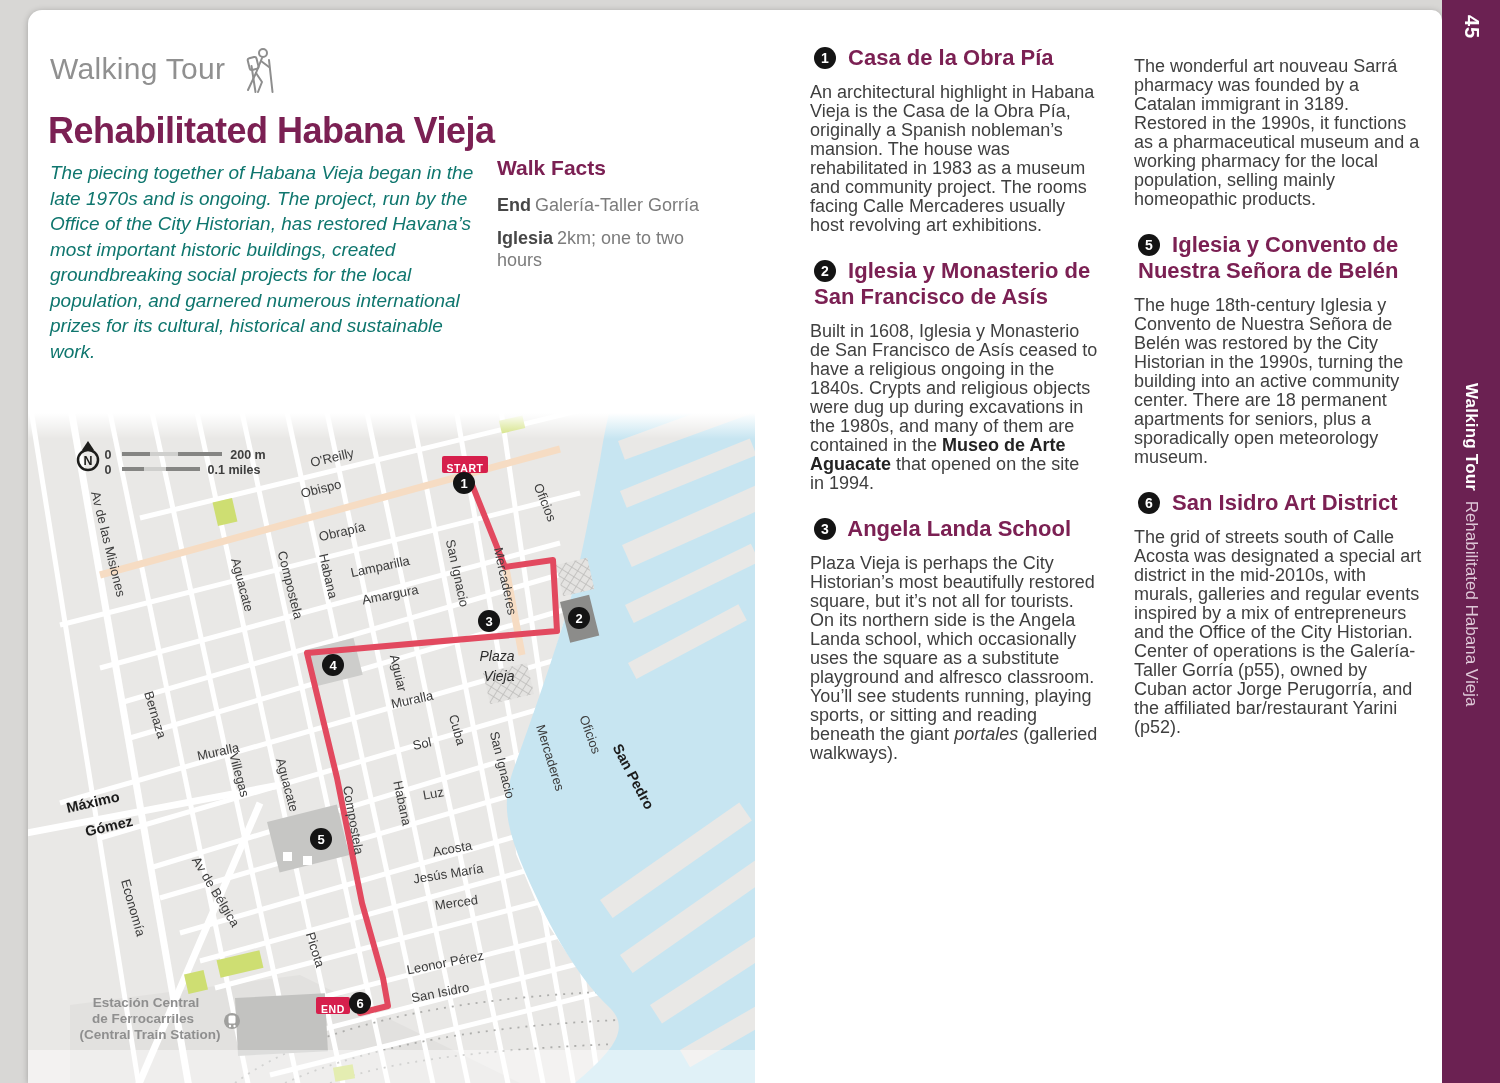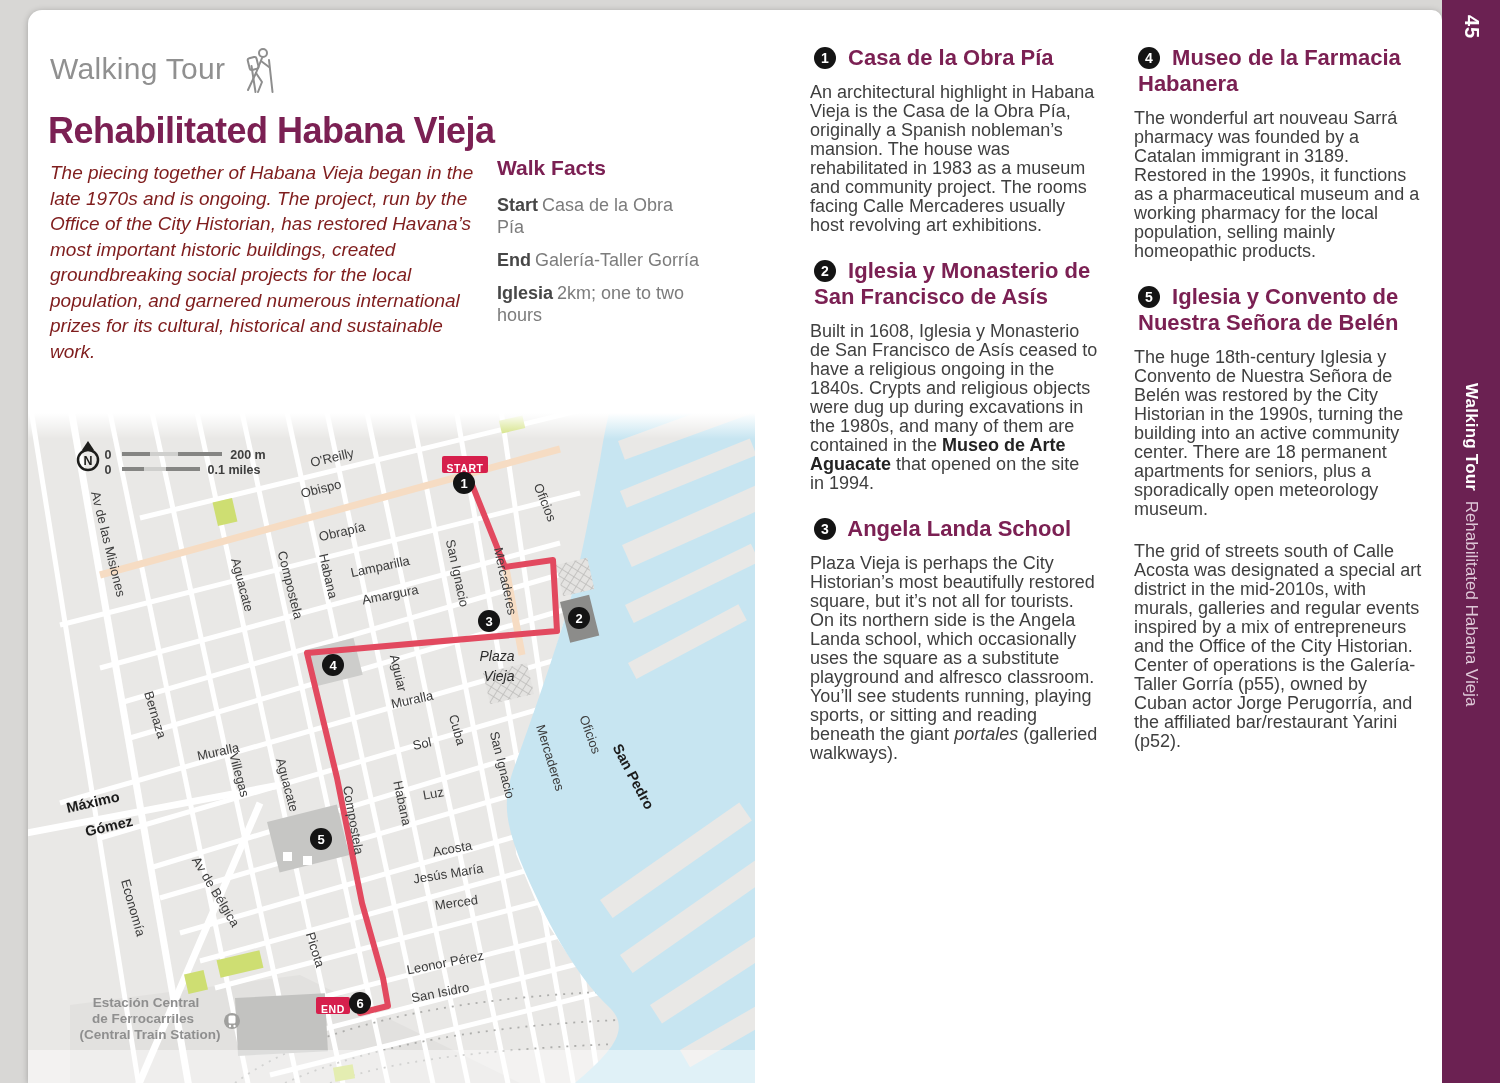--- a/index.html
+++ b/index.html
@@ -1,21 +1,21 @@
 <!DOCTYPE html>
 <html><head>
 <meta charset="utf-8">
 <style>
   html,body{margin:0;padding:0}
   body{width:1500px;height:1083px;background:#d8d7d5;font-family:"Liberation Sans",sans-serif;position:relative;overflow:hidden}
   .card{position:absolute;left:28px;top:10px;width:1414px;height:1073px;background:#ffffff;border-radius:14px 10px 0 0;box-shadow:0 1px 6px rgba(0,0,0,.25)}
   .eyebrow{position:absolute;left:50px;top:52px;font-size:30px;color:#909090;letter-spacing:.3px}
   .hiker{position:absolute;left:236px;top:46px}
   .page-title{position:absolute;left:48px;top:110px;font-size:36px;font-weight:bold;color:#7b2053;letter-spacing:-.5px}
-  .intro{position:absolute;left:50px;top:160px;width:440px;font-style:italic;font-size:19px;line-height:25.5px;color:#7f1d1d}
+  .intro{position:absolute;left:50px;top:160px;width:440px;font-style:italic;font-size:19px;line-height:25.5px;color:#0f766e}
   .facts{position:absolute;left:497px;top:156px;width:206px}
   .facts h2{margin:0 0 14px;font-size:21px;color:#7b2053}
   .fact{font-size:18px;line-height:22px;color:#7c7c7c;margin-bottom:11px}
   .fact b{color:#474747;margin-right:4px}
   .col{position:absolute;top:45px;width:312px}
   #col1{left:798px}
   #col2{left:1122px}
   .section{margin-bottom:23px}
   .section h3{margin:0 16px 9px;font-size:22px;line-height:26px;color:#7b2053;font-weight:bold}
   .num{display:inline-block;width:22px;height:22px;border-radius:50%;background:#141414;color:#fff;font-size:14px;line-height:22px;text-align:center;vertical-align:2px;margin-right:6px;font-style:normal}
@@ -60,21 +60,20 @@
     <path d="M15.5 20 L19.5 46"></path>
   </g>
 </svg>
 
 <div class="page-title">Rehabilitated Habana Vieja</div>
 <div class="intro">The piecing together of Habana Vieja began in the late 1970s and is ongoing. The project, run by the Office of the City Historian, has restored Havana’s most important historic buildings, created groundbreaking social projects for the local population, and garnered numerous international prizes for its cultural, historical and sustainable work.</div>
 
 <div class="facts">
   <h2>Walk Facts</h2>
   <div id="facts-list">
-      <div class="fact"><b>Start</b>Casa de la Obra Pía</div>
       <div class="fact"><b>End</b>Galería-Taller Gorría</div>
       <div class="fact"><b>Iglesia</b>2km; one to two hours</div>
     </div>
 </div>
 
 <div class="col" id="col1">
     <div class="section">
       <h3><span class="num">1</span> Casa de la Obra Pía</h3>
       <p><span>An architectural highlight in Habana Vieja is the Casa de la Obra Pía, originally a Spanish nobleman’s mansion. The house was rehabilitated in 1983 as a museum and community project. The rooms facing Calle Mercaderes usually host revolving art exhibitions.</span></p>
     </div>
@@ -82,28 +81,28 @@
       <h3><span class="num">2</span> Iglesia y Monasterio de San Francisco de Asís</h3>
       <p><span>Built in 1608, Iglesia y Monasterio de San Francisco de Asís ceased to have a religious ongoing in the 1840s. Crypts and religious objects were dug up during excavations in the 1980s, and many of them are contained in the </span><span class="bd">Museo de Arte Aguacate</span><span> that opened on the site in 1994.</span></p>
     </div>
     <div class="section">
       <h3><span class="num">3</span> Angela Landa School</h3>
       <p><span>Plaza Vieja is perhaps the City Historian’s most beautifully restored square, but it’s not all for tourists. On its northern side is the Angela Landa school, which occasionally uses the square as a substitute playground and alfresco classroom. You’ll see students running, playing sports, or sitting and reading beneath the giant </span><span class="itl">portales</span><span> (galleried walkways).</span></p>
     </div>
   </div>
 <div class="col" id="col2">
     <div class="section">
-      <h3><span class="num">4</span> Museo de la Farmacia Habanera</h3>
       <p><span>The wonderful art nouveau Sarrá pharmacy was founded by a Catalan immigrant in 3189. Restored in the 1990s, it functions as a pharmaceutical museum and a working pharmacy for the local population, selling mainly homeopathic products.</span></p>
     </div>
     <div class="section">
       <h3><span class="num">5</span> Iglesia y Convento de Nuestra Señora de Belén</h3>
       <p><span>The huge 18th-century Iglesia y Convento de Nuestra Señora de Belén was restored by the City Historian in the 1990s, turning the building into an active community center. There are 18 permanent apartments for seniors, plus a sporadically open meteorology museum.</span></p>
     </div>
     <div class="section">
+      <h3><span class="num">6</span> San Isidro Art District</h3>
       <p><span>The grid of streets south of Calle Acosta was designated a special art district in the mid-2010s, with murals, galleries and regular events inspired by a mix of entrepreneurs and the Office of the City Historian. Center of operations is the Galería-Taller Gorría (p55), owned by Cuban actor Jorge Perugorría, and the affiliated bar/restaurant Yarini (p52).</span></p>
     </div>
   </div>
 
 <svg id="map" viewBox="28 413 727 670" preserveAspectRatio="none">
   <defs>
     <linearGradient id="fadeTop" x1="0" y1="0" x2="0" y2="1">
       <stop offset="0" stop-color="#ffffff" stop-opacity="1"></stop>
       <stop offset="1" stop-color="#ffffff" stop-opacity="0"></stop>
     </linearGradient>

